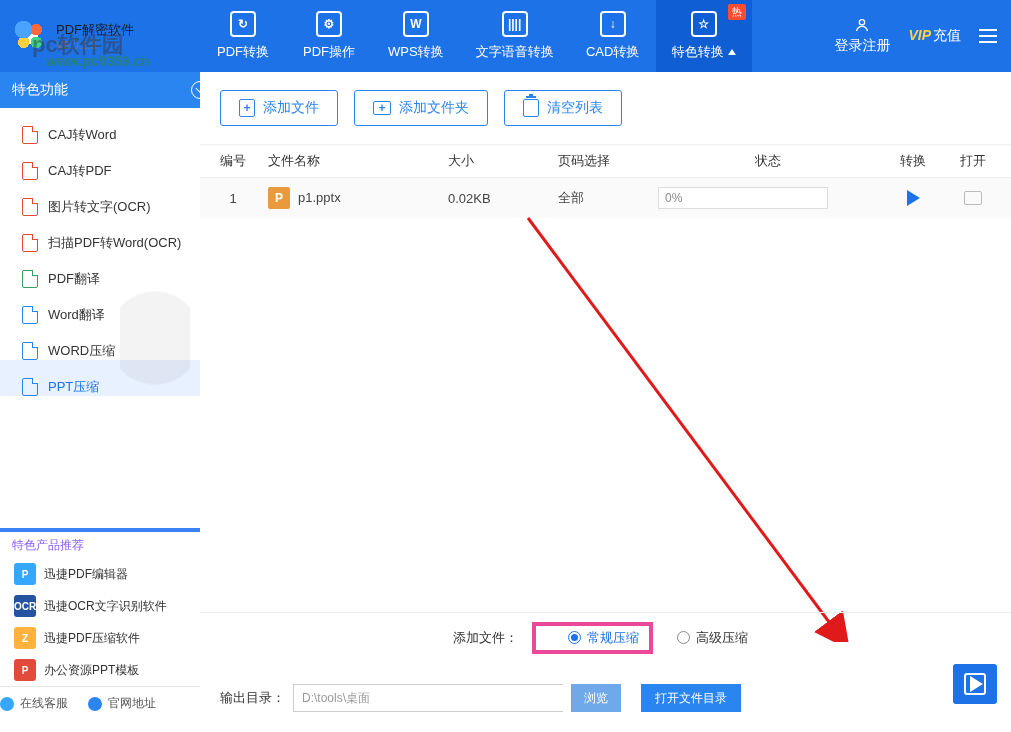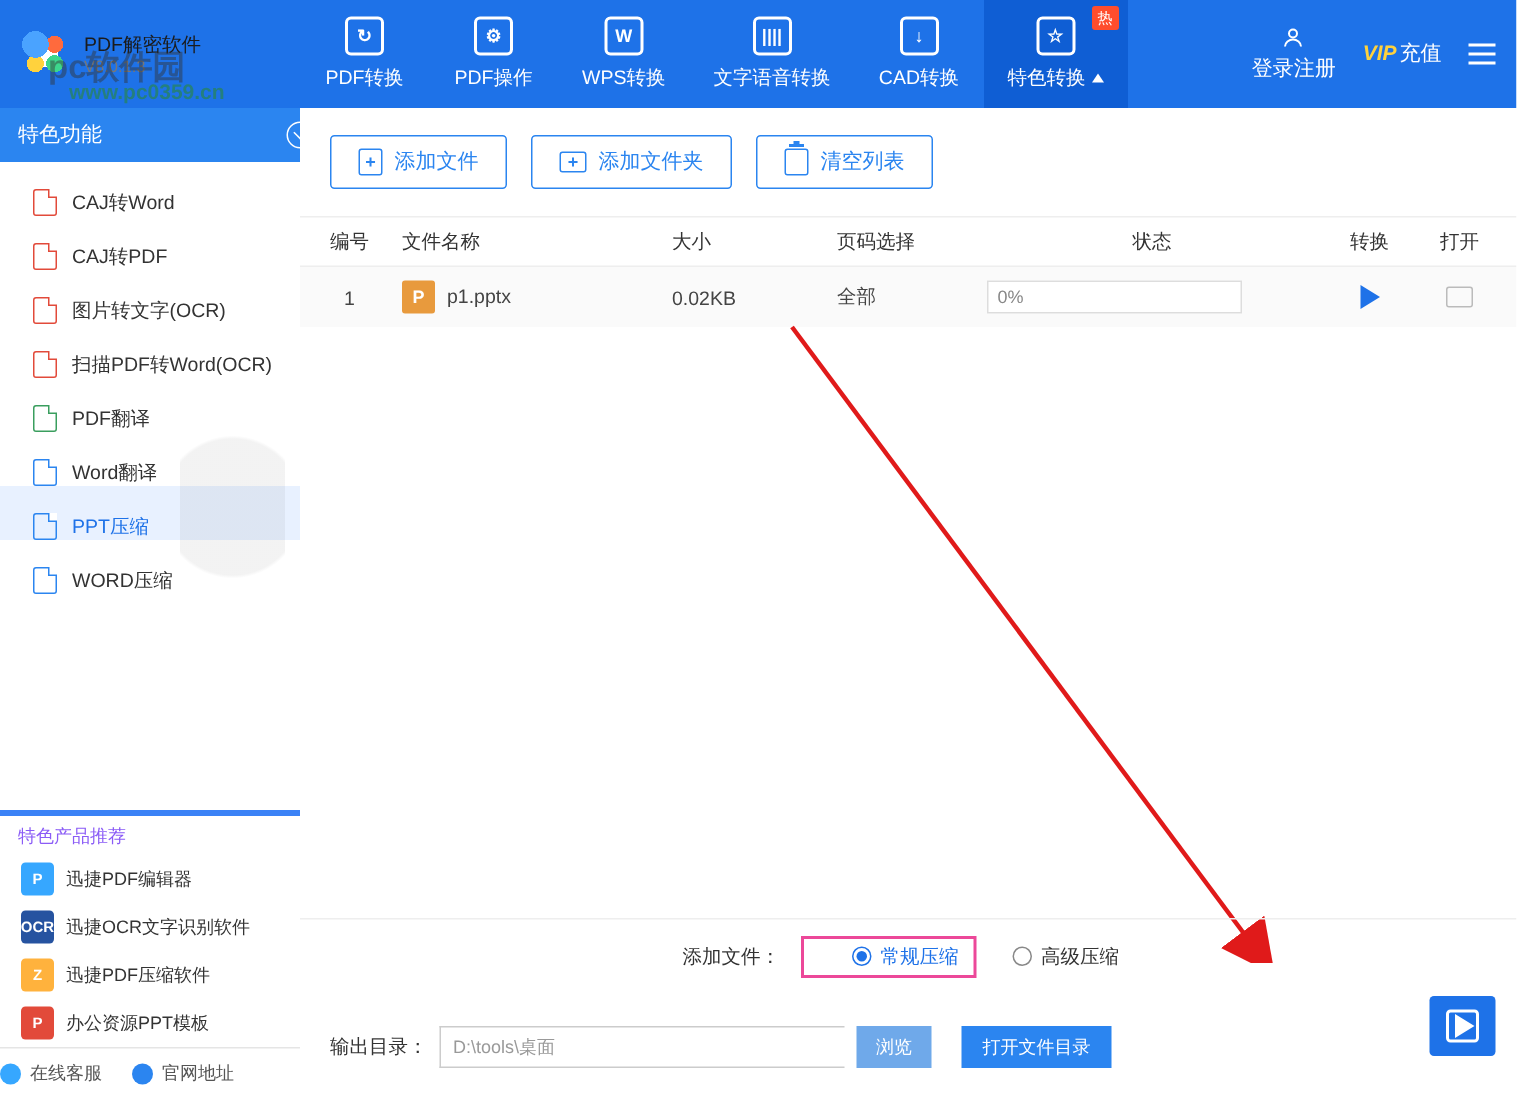--- a/index.html
+++ b/index.html
@@ -30,21 +30,21 @@
 
 .header-right { position: absolute; right: 14px; top: 0; height: 72px; display: flex; align-items: center; gap: 18px; }
 .login { display: flex; align-items: center; gap: 4px; font-size: 14px; cursor: pointer; flex-direction: column; }
 .person-icon { width: 16px; height: 16px; }
 .vip { color: #ffd23d; font-size: 14px; font-style: italic; font-weight: bold; cursor: pointer; }
 .vip .suffix { color: #fff; font-style: normal; font-weight: normal; margin-left: 2px; }
 .menu-icon { width: 18px; height: 14px; display: flex; flex-direction: column; justify-content: space-between; cursor: pointer; }
 .menu-icon span { height: 2px; background: #fff; }
 
 
-.sidebar { position: absolute; left: 0; top: 72px; width: 222px; bottom: 0; border-right: 1px solid #e5e5e5; background: #fff; display: flex; flex-direction: column; }
+.sidebar { position: absolute; left: 0; top: 72px; width: 222px; bottom: 12px; border-right: 1px solid #e5e5e5; background: #fff; display: flex; flex-direction: column; }
 .side-header { height: 36px; background: #2b85f0; color: #fff; display: flex; align-items: center; justify-content: space-between; padding: 0 12px; font-size: 14px; }
 .chevron-circle { width: 18px; height: 18px; border: 1.5px solid #fff; border-radius: 50%; display: flex; align-items: center; justify-content: center; }
 .chevron-circle::after { content: ""; width: 6px; height: 6px; border-right: 1.5px solid #fff; border-bottom: 1.5px solid #fff; transform: rotate(45deg); margin-top: -3px; }
 .side-list { flex: 0 0 auto; }
 .side-item { height: 36px; display: flex; align-items: flex-end; padding-left: 22px; font-size: 13px; color: #333; cursor: pointer; gap: 10px; }
 .side-item.selected { background: #e8f1ff; color: #1e72e8; }
 .si-icon { width: 16px; height: 18px; border: 1.3px solid currentColor; border-radius: 2px; position: relative; }
 .si-icon::after { content: ""; position: absolute; top: -1px; right: -1px; width: 5px; height: 5px; border-left: 1.3px solid currentColor; border-bottom: 1.3px solid currentColor; background: #fff; }
 .si-icon.red { color: #e24a3a; }
 .si-icon.blue { color: #2b85f0; }
@@ -89,21 +89,21 @@
 .file-badge { width: 22px; height: 22px; background: #e89a3d; color: #fff; display: inline-flex; align-items: center; justify-content: center; font-size: 12px; font-weight: bold; border-radius: 2px; margin-right: 8px; }
 .status-bar { display: flex; align-items: center; gap: 6px; }
 .status-input { width: 170px; height: 22px; border: 1px solid #ddd; font-size: 12px; padding: 0 6px; color: #888; background: #fff; }
 .play { width: 0; height: 0; border-top: 8px solid transparent; border-bottom: 8px solid transparent; border-left: 13px solid #1e72e8; margin: 0 auto; cursor: pointer; }
 .open-folder { width: 18px; height: 14px; border: 1.3px solid #bbb; border-radius: 2px; margin: 0 auto; cursor: pointer; }
 
 .big-arrow { position: absolute; left: 322px; top: 140px; width: 340px; height: 430px; pointer-events: none; }
 
 .compress-row { position: absolute; left: 0; right: 0; bottom: 70px; height: 50px; border-top: 1px solid #eee; display: flex; align-items: center; justify-content: center; gap: 14px; font-size: 13px; color: #333; }
 .radio-wrap { display: flex; align-items: center; gap: 6px; padding: 3px 10px; cursor: pointer; }
-.radio-wrap.marked { border: 2px solid #ec4899; padding-left: 32px; }
+.radio-wrap.marked { border: 4px solid #ec4899; padding-left: 32px; }
 .radio { width: 13px; height: 13px; border: 1.5px solid #888; border-radius: 50%; display: inline-block; position: relative; }
 .radio.checked { border-color: #1e72e8; }
 .radio.checked::after { content: ""; position: absolute; inset: 2px; background: #1e72e8; border-radius: 50%; }
 .radio-label.active { color: #1e72e8; }
 
 .output-row { position: absolute; left: 0; right: 0; bottom: 14px; height: 40px; display: flex; align-items: center; padding-left: 20px; gap: 8px; font-size: 13px; }
 .out-label { color: #333; }
 .out-input { width: 270px; height: 28px; padding: 0 8px; border: 1px solid #ccc; border-right: none; color: #999; font-size: 12px; }
 .browse-btn { height: 28px; width: 50px; background: #6fa9ea; color: #fff; border: none; font-size: 12px; cursor: pointer; }
 .open-btn { height: 28px; padding: 0 14px; background: #2b85f0; color: #fff; border: none; font-size: 12px; cursor: pointer; margin-left: 12px; }
@@ -210,27 +210,27 @@
         <span>扫描PDF转Word(OCR)</span>
       </div>
       <div class="side-item">
         <span class="si-icon green"></span>
         <span>PDF翻译</span>
       </div>
       <div class="side-item">
         <span class="si-icon blue"></span>
         <span>Word翻译</span>
       </div>
+      <div class="side-item">
+        <span class="si-icon blue"></span>
+        <span>WORD压缩</span>
+      </div>
       <div class="side-item selected">
         <span class="si-icon blue"></span>
         <span>PPT压缩</span>
-      </div>
-      <div class="side-item">
-        <span class="si-icon blue"></span>
-        <span>WORD压缩</span>
       </div>
     </div>
   <div class="side-spacer"></div>
   <div class="side-watermark"></div>
   <div class="promo-header">特色产品推荐</div>
   <div id="promo-list">
       <div class="promo-item">
         <span class="promo-ico p1">P</span>
         <span>迅捷PDF编辑器</span>
       </div>

